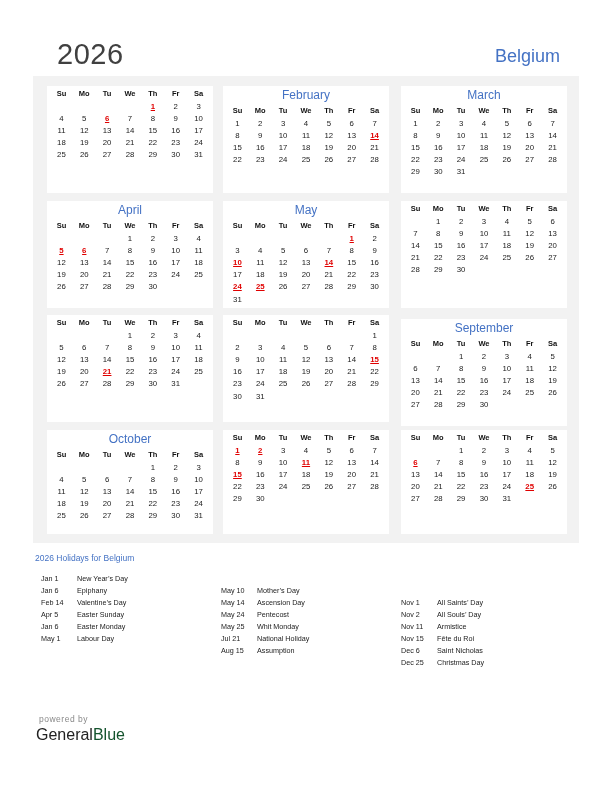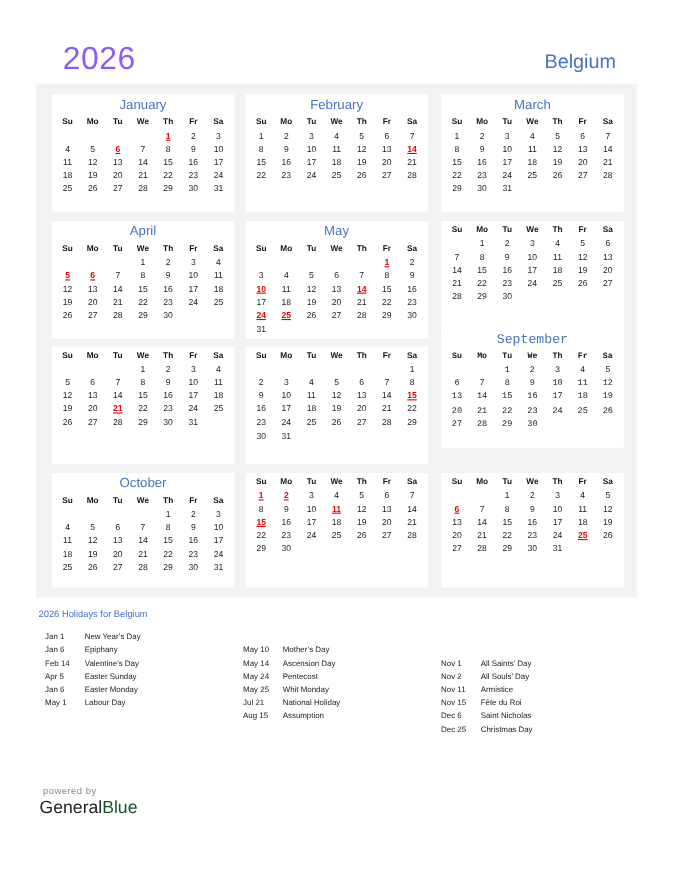--- a/index.html
+++ b/index.html
@@ -1,19 +1,19 @@
 <!DOCTYPE html>
 <html><head>
 <meta charset="utf-8">
 <style>
   * { box-sizing: border-box; margin: 0; padding: 0; }
   html, body { width: 612px; height: 792px; background: #ffffff; overflow: hidden; }
   body { position: relative; font-family: "Liberation Sans", "DejaVu Sans", sans-serif; color: #222; }
 
-  .year-title { position: absolute; left: 57px; top: 38px; font-size: 29px; color: #8b5cf6; letter-spacing: 0.5px; }
+  .year-title { position: absolute; left: 57px; top: 38px; font-size: 29px; color: #404040; letter-spacing: 0.5px; }
   .country-title { position: absolute; right: 52px; top: 46px; font-size: 18px; color: #4472c4; }
 
   .grid-bg { position: absolute; left: 33px; top: 76px; width: 546px; height: 467px; background: #f2f2f2; }
 
   .month { position: absolute; width: 166px; background: #ffffff; }
   .month-name { text-align: center; font-size: 12px; color: #4472c4; height: 16px; line-height: 16px; margin-top: 1px; }
   .dow-row, .week-row { display: grid; grid-template-columns: repeat(7, 1fr); padding: 0 3px; }
   .dow-row { height: 14px; align-items: center; }
   .dow { font-size: 7.5px; font-weight: bold; text-align: center; color: #111; }
   .week-row { height: 12.2px; align-items: center; }
@@ -33,21 +33,20 @@
 </style>
 </head>
 <body>
 
 <div class="year-title">2026</div>
 <div class="country-title">Belgium</div>
 
 <div class="grid-bg"></div>
 <div id="months">
     <div class="month" style="left: 47px; top: 86px; height: 107px;">
-      <div class="month-name">January</div>
       <div class="dow-row">
         <span class="dow">Su</span>
         <span class="dow">Mo</span>
         <span class="dow">Tu</span>
         <span class="dow">We</span>
         <span class="dow">Th</span>
         <span class="dow">Fr</span>
         <span class="dow">Sa</span>
       </div>
       <div class="week-row">
@@ -494,21 +493,21 @@
       <div class="week-row">
         <span class="day">30</span>
         <span class="day">31</span>
         <span class="day"></span>
         <span class="day"></span>
         <span class="day"></span>
         <span class="day"></span>
         <span class="day"></span>
       </div>
     </div>
-    <div class="month" style="left: 401px; top: 300px; height: 107px; font-family: Liberation Mono, monospace;">
+    <div class="month" style="left: 401px; top: 319px; height: 107px;">
       <div class="month-name">September</div>
       <div class="dow-row">
         <span class="dow">Su</span>
         <span class="dow">Mo</span>
         <span class="dow">Tu</span>
         <span class="dow">We</span>
         <span class="dow">Th</span>
         <span class="dow">Fr</span>
         <span class="dow">Sa</span>
       </div>

